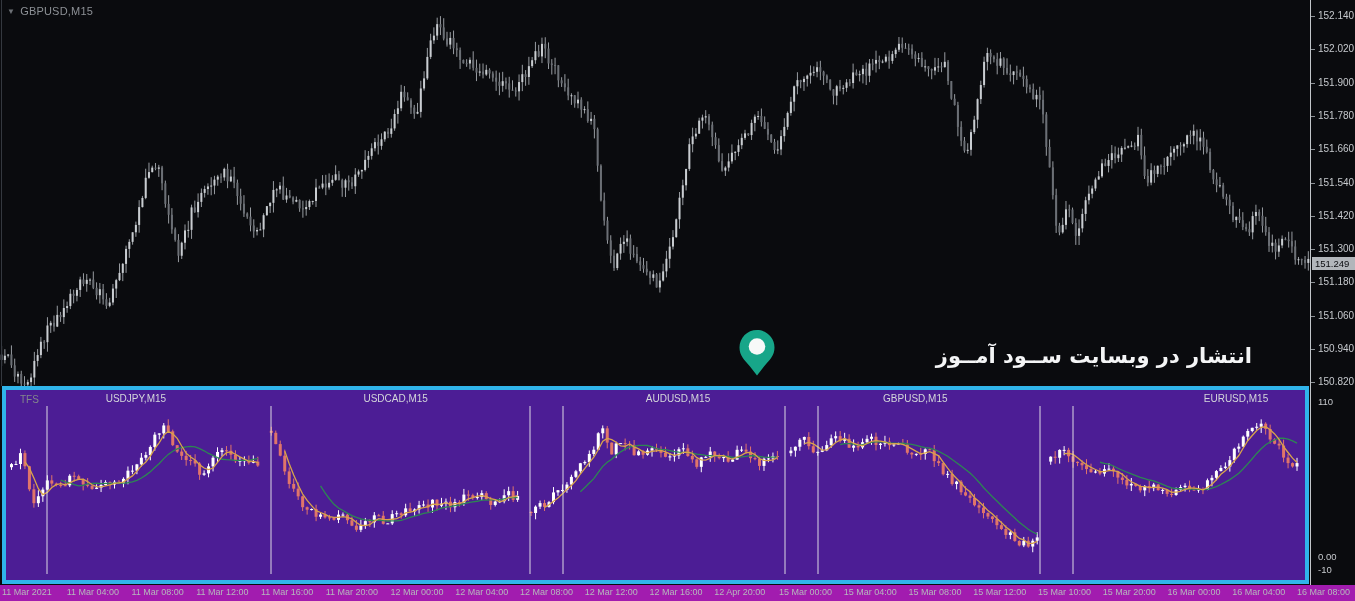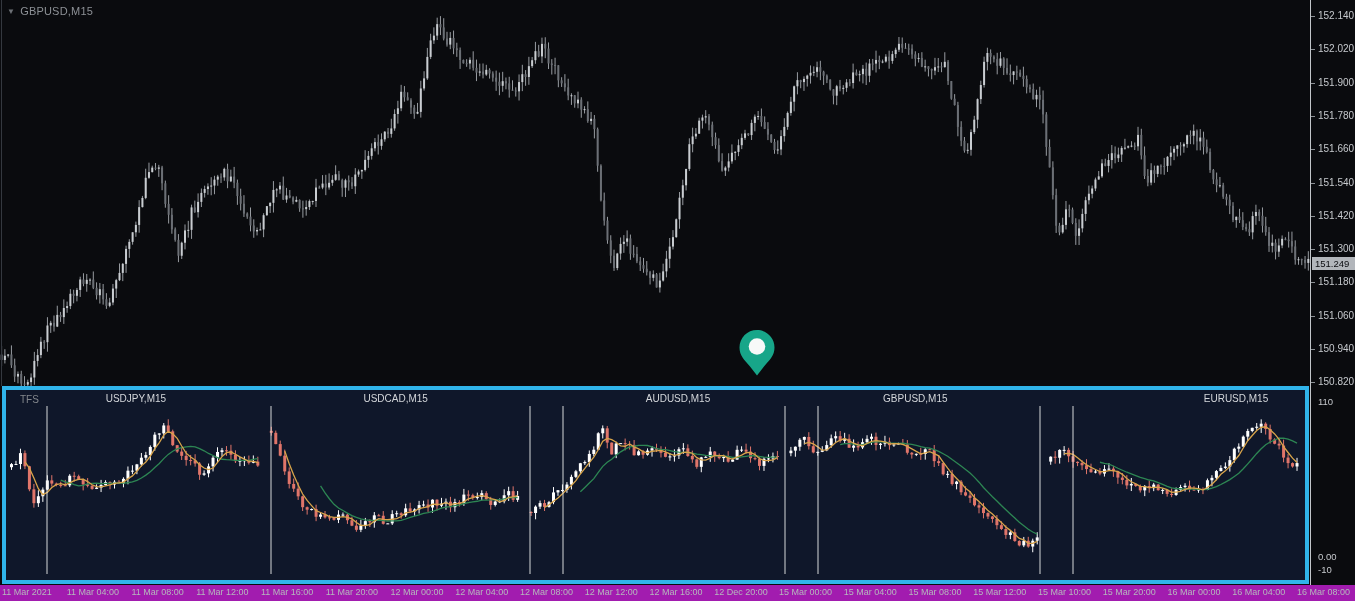--- a/index.html
+++ b/index.html
@@ -20,21 +20,21 @@
   
   #price-axis{position:absolute;left:1310px;top:0;width:45px;height:585px;background:#0a0b0e;
               border-left:1px solid #c2c6ca;}
   .ptick{position:absolute;left:7px;font-size:10px;color:#c6c9cd;white-space:nowrap;}
   .pdash{position:absolute;left:0;width:4px;height:1px;background:#8b9095;}
   #price-tag{position:absolute;left:1px;width:42px;height:13px;background:#b2b6bb;color:#0b0c10;
              font-size:9.5px;line-height:13px;padding-left:3px;}
   .subscale{position:absolute;left:7px;font-size:9.5px;color:#c6c9cd;}
 
   
-  #subwindow{position:absolute;left:2px;top:386px;width:1307px;height:198px;background:#0f172a;
+  #subwindow{position:absolute;left:2px;top:386px;width:1307px;height:198px;background:#4c1d95;
              border:4px solid #30b4ea;box-sizing:border-box;}
   #sub-svg{position:absolute;left:0;top:0;}
   #tfs-label{position:absolute;left:14px;top:4px;font-size:10px;color:#83878c;}
   .pane-label{position:absolute;top:3px;transform:translateX(-50%);font-size:10px;color:#d3d6da;
               white-space:nowrap;}
 
   
   #time-axis{position:absolute;left:0;top:585px;width:1355px;height:16px;background:#a21caf;}
   .tlabel{position:absolute;top:2px;font-size:9px;color:#b5b8bd;white-space:nowrap;}
 </style>
@@ -841,20 +841,21 @@
         <rect x="1297.4999999999998" y="259.22153410931884" width="2" height="1" fill="#c9cdd1"></rect>
         <line x1="1301.7749999999999" y1="258.6336563084318" x2="1301.7749999999999" y2="265.1565926472804" stroke="#989ca1" stroke-width="1"></line>
         <rect x="1300.7749999999999" y="259.22153410931884" width="2" height="1" fill="#6b6f75"></rect>
         <line x1="1305.05" y1="256.0364762774347" x2="1305.05" y2="268.65185780030697" stroke="#989ca1" stroke-width="1"></line>
         <rect x="1304.05" y="259.9422626026698" width="2" height="2.983767737016933" fill="#6b6f75"></rect>
         <line x1="1308.3249999999998" y1="251.17584605570028" x2="1308.3249999999998" y2="270.563065152936" stroke="#989ca1" stroke-width="1"></line>
         <rect x="1307.3249999999998" y="258.95841201699153" width="2" height="3.967618322695216" fill="#c9cdd1"></rect>
       </svg>
     <div id="left-frame"></div>
     <div id="symbol-label"><span class="tri">▼</span><span>GBPUSD,M15</span></div>
+    <div id="watermark">انتشار در وبسایت ســود آمــوز</div>
     <svg id="pin" viewBox="0 0 38 50">
       <path d="M19 1 C9.3 1 1.5 8.8 1.5 18.5 C1.5 26.5 6.2 30.8 12 37.5 L19 46.5 L26 37.5 C31.8 30.8 36.5 26.5 36.5 18.5 C36.5 8.8 28.7 1 19 1 Z" fill="#17a689"></path>
       <circle cx="19" cy="17.5" r="8.3" fill="#f7f9f8"></circle>
     </svg>
   </div>
 
   <div id="price-axis">
     <div id="price-tag" style="top: 257px;">151.249</div>
     <div class="subscale" id="sub-top" style="top: 396px;">110</div>
     <div class="subscale" id="sub-zero" style="top: 551px;">0.00</div>
@@ -1479,21 +1480,21 @@
       <div class="tlabel" style="left: 66.75px;">11 Mar 04:00</div>
       <div class="tlabel" style="left: 131.5px;">11 Mar 08:00</div>
       <div class="tlabel" style="left: 196.25px;">11 Mar 12:00</div>
       <div class="tlabel" style="left: 261px;">11 Mar 16:00</div>
       <div class="tlabel" style="left: 325.75px;">11 Mar 20:00</div>
       <div class="tlabel" style="left: 390.5px;">12 Mar 00:00</div>
       <div class="tlabel" style="left: 455.25px;">12 Mar 04:00</div>
       <div class="tlabel" style="left: 520px;">12 Mar 08:00</div>
       <div class="tlabel" style="left: 584.75px;">12 Mar 12:00</div>
       <div class="tlabel" style="left: 649.5px;">12 Mar 16:00</div>
-      <div class="tlabel" style="left: 714.25px;">12 Dec 20:00</div>
+      <div class="tlabel" style="left: 714.25px;">12 Apr 20:00</div>
       <div class="tlabel" style="left: 779px;">15 Mar 00:00</div>
       <div class="tlabel" style="left: 843.75px;">15 Mar 04:00</div>
       <div class="tlabel" style="left: 908.5px;">15 Mar 08:00</div>
       <div class="tlabel" style="left: 973.25px;">15 Mar 12:00</div>
       <div class="tlabel" style="left: 1038px;">15 Mar 10:00</div>
       <div class="tlabel" style="left: 1102.75px;">15 Mar 20:00</div>
       <div class="tlabel" style="left: 1167.5px;">16 Mar 00:00</div>
       <div class="tlabel" style="left: 1232.25px;">16 Mar 04:00</div>
       <div class="tlabel" style="left: 1297px;">16 Mar 08:00</div>
     </div>

